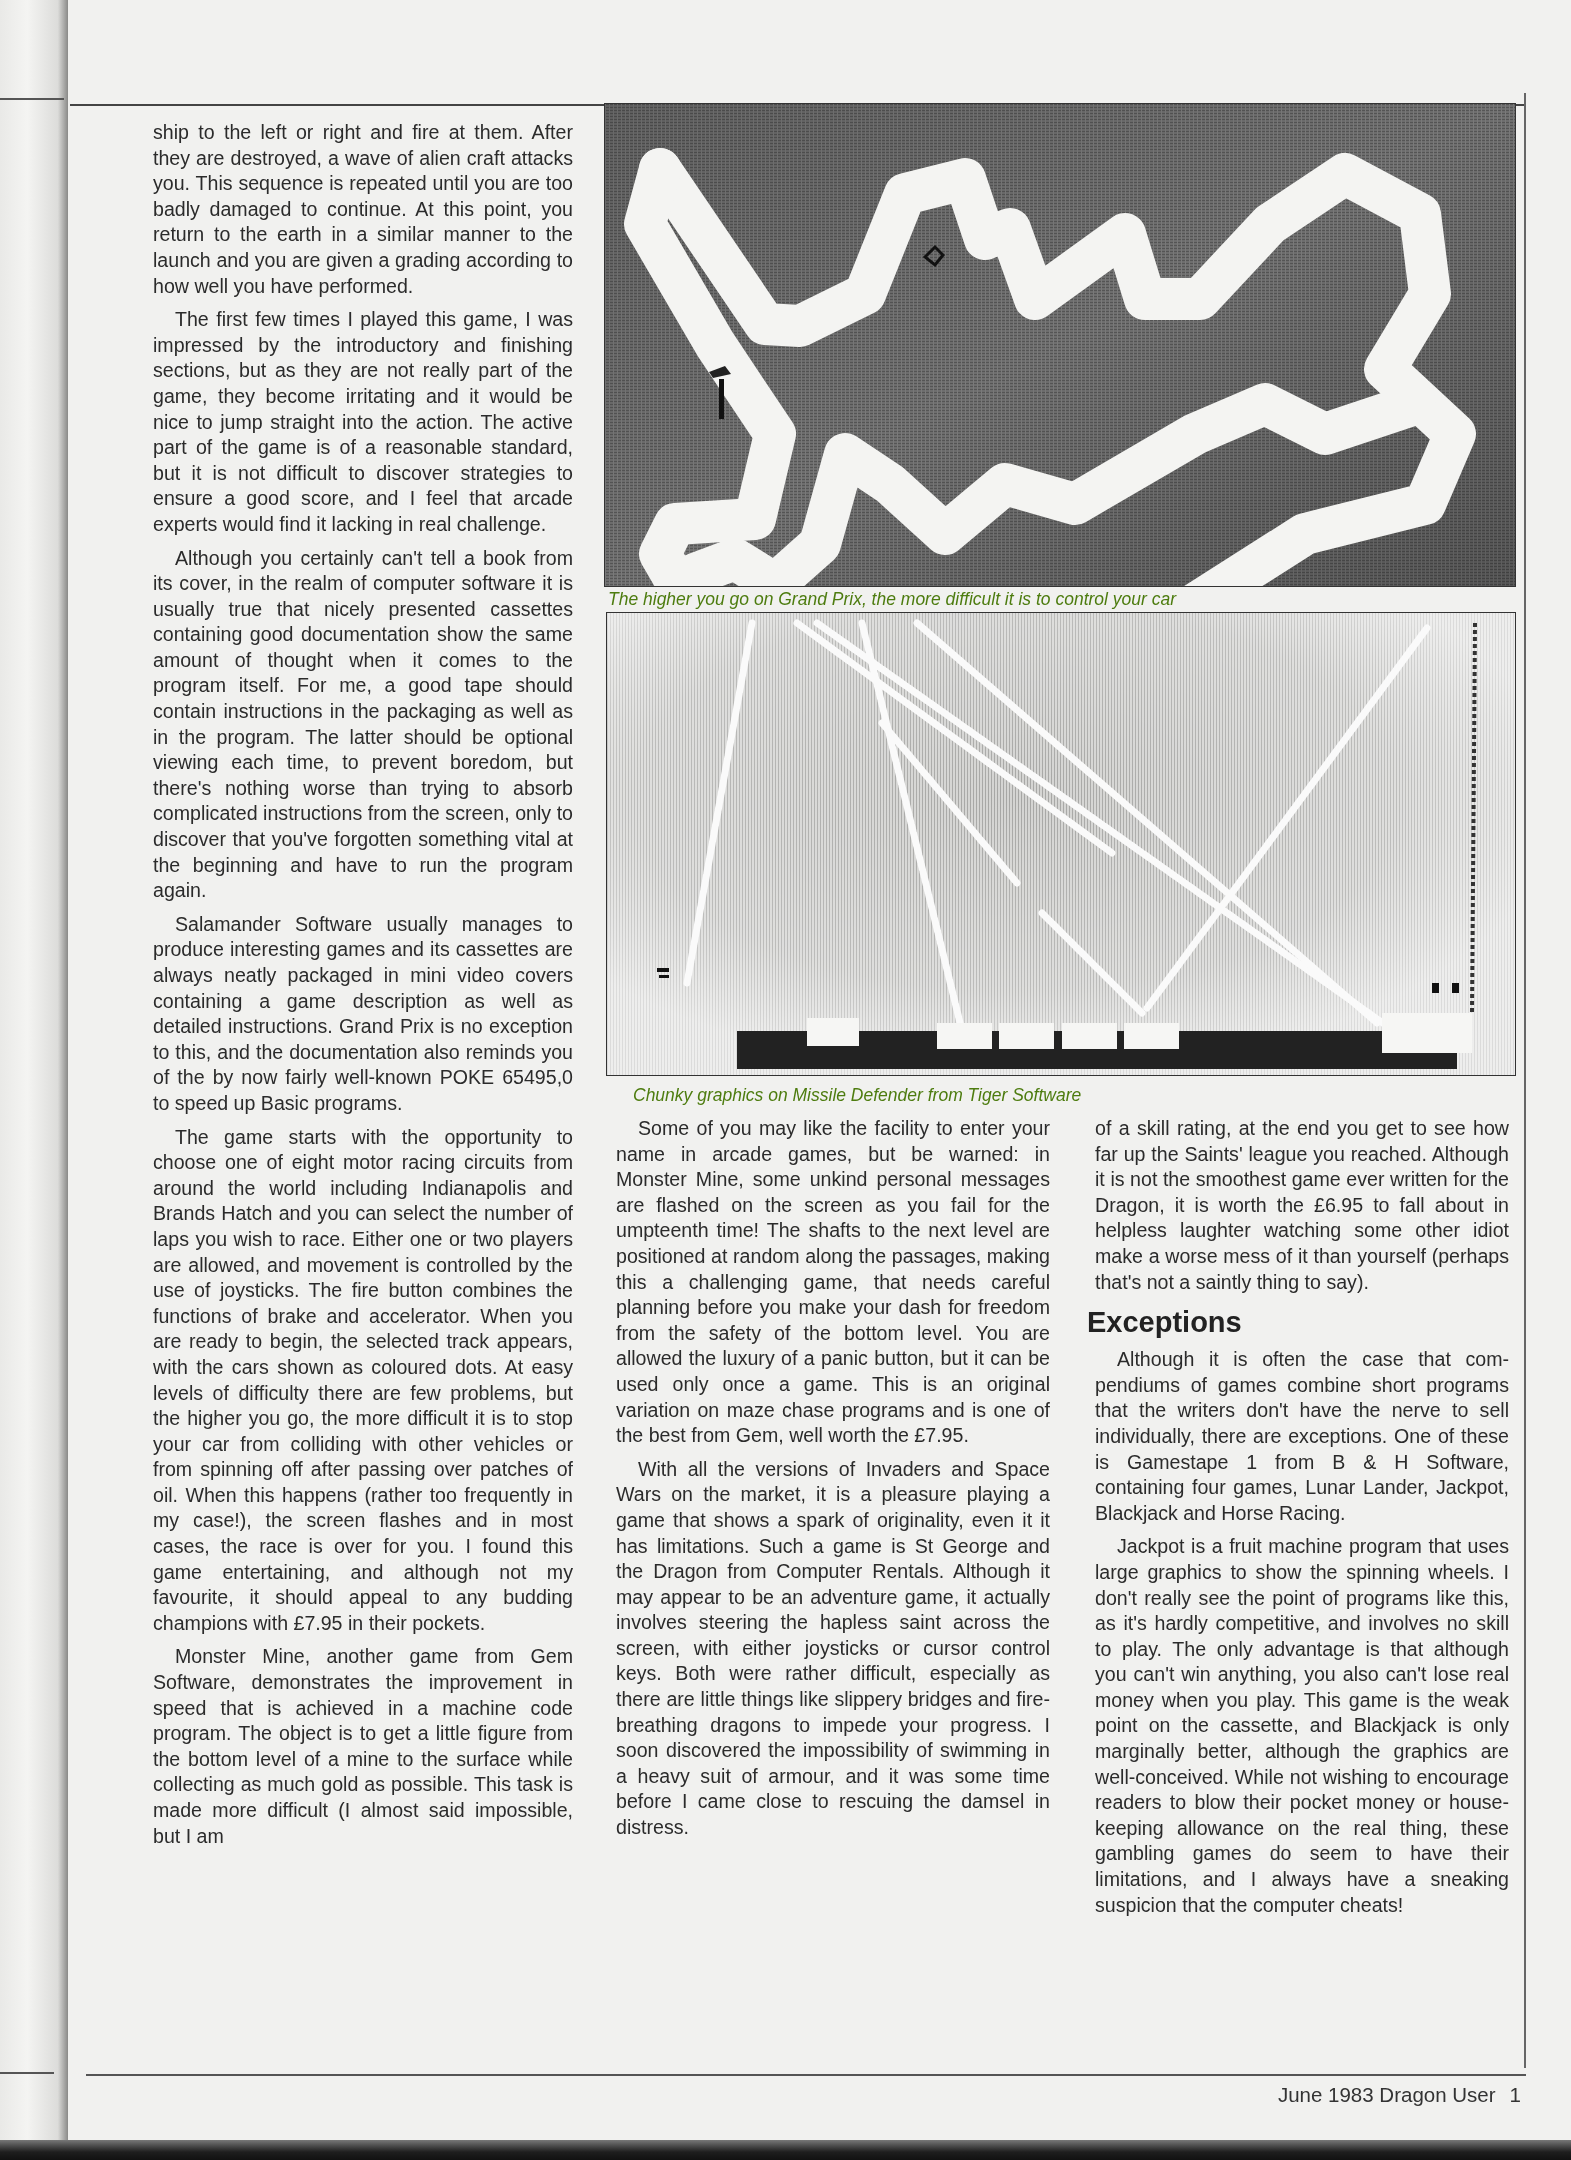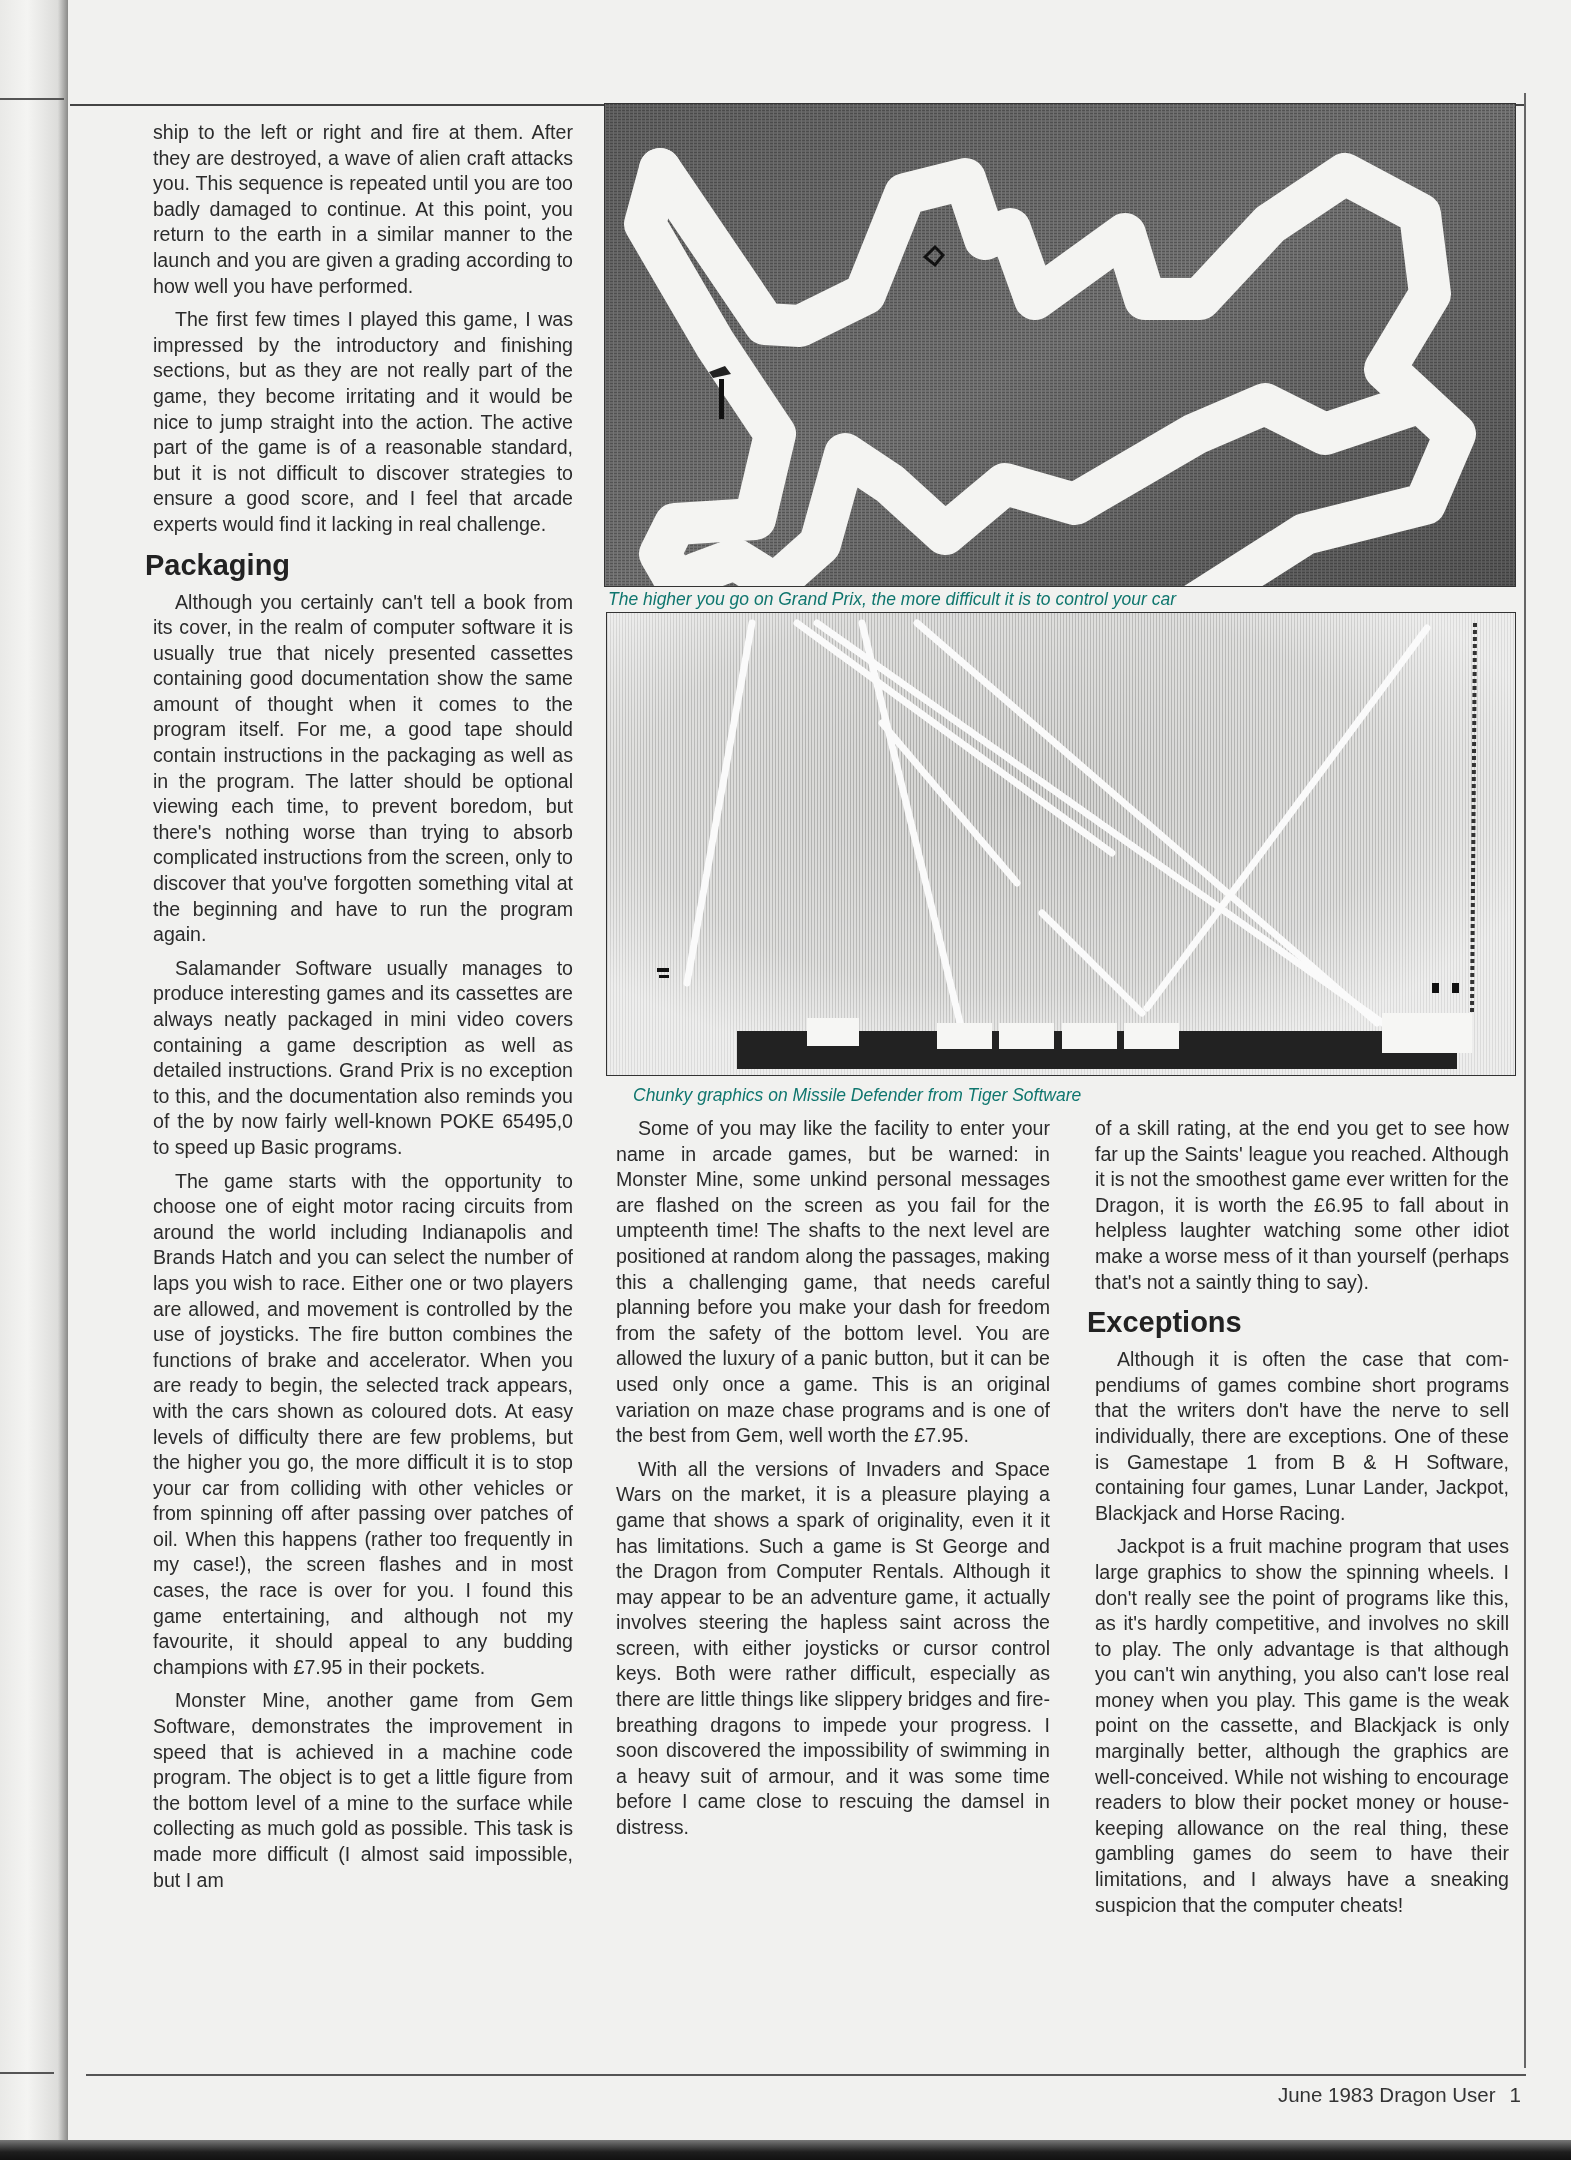--- a/index.html
+++ b/index.html
@@ -44,21 +44,21 @@
 
   .figure {
     position: absolute; overflow: hidden;
     border: 1px solid #333;
   }
   #fig1 { left: 604px; top: 103px; width: 910px; height: 482px; background: #6b6b6b; }
   #fig2 { left: 606px; top: 612px; width: 908px; height: 462px; background: #cfcfcf; }
   .figure svg { display: block; width: 100%; height: 100%; }
 
   .caption {
-    position: absolute; font-style: italic; font-size: 17.5px; line-height: 22px; color: #0f766e;
+    position: absolute; font-style: italic; font-size: 17.5px; line-height: 22px; color: #4d7c0f;
     white-space: nowrap;
   }
   #cap1 { left: 608px; top: 588px; }
   #cap2 { left: 633px; top: 1084px; }
 
   .footer {
     position: absolute; right: 50px; top: 2083px;
     font-size: 20.5px; color: #333; white-space: nowrap;
   }
   .footer .pn { margin-left: 14px; }
@@ -71,21 +71,20 @@
 <div class="gutter-rule-top"></div>
 <div class="gutter-rule-bot"></div>
 <div class="page-rule-top"></div>
 <div class="page-rule-right"></div>
 <div class="page-rule-bot"></div>
 <div class="bottom-strip"></div>
 
 <div class="col" id="col-left">
   <p class="noindent">ship to the left or right and fire at them. After they are destroyed, a wave of alien craft attacks you. This sequence is repe­ated until you are too badly damaged to continue. At this point, you return to the earth in a similar manner to the launch and you are given a grading according to how well you have performed.</p>
   <p>The first few times I played this game, I was impressed by the introductory and finishing sections, but as they are not really part of the game, they become irritating and it would be nice to jump straight into the action. The active part of the game is of a reasonable standard, but it is not difficult to discover strategies to ensure a good score, and I feel that arcade experts would find it lacking in real chal­lenge.</p>
-  <h2>Packaging</h2>
   <p>Although you certainly can't tell a book from its cover, in the realm of computer software it is usually true that nicely presented cassettes containing good documentation show the same amount of thought when it comes to the program itself. For me, a good tape should contain instructions in the packaging as well as in the program. The latter should be optional viewing each time, to prevent boredom, but there's nothing worse than trying to absorb complicated instructions from the screen, only to discover that you've forgot­ten something vital at the beginning and have to run the program again.</p>
   <p>Salamander Software usually manages to produce interesting games and its cas­settes are always neatly packaged in mini video covers containing a game descrip­tion as well as detailed instructions. Grand Prix is no exception to this, and the documentation also reminds you of the by now fairly well-known POKE 65495,0 to speed up Basic programs.</p>
   <p>The game starts with the opportunity to choose one of eight motor racing circuits from around the world including Indianapo­lis and Brands Hatch and you can select the number of laps you wish to race. Either one or two players are allowed, and movement is controlled by the use of joysticks. The fire button combines the functions of brake and accelerator. When you are ready to begin, the selected track appears, with the cars shown as coloured dots. At easy levels of difficulty there are few problems, but the higher you go, the more difficult it is to stop your car from colliding with other vehicles or from spin­ning off after passing over patches of oil. When this happens (rather too frequently in my case!), the screen flashes and in most cases, the race is over for you. I found this game entertaining, and although not my favourite, it should appeal to any budding champions with £7.95 in their pockets.</p>
   <p>Monster Mine, another game from Gem Software, demonstrates the improvement in speed that is achieved in a machine code program. The object is to get a little figure from the bottom level of a mine to the surface while collecting as much gold as possible. This task is made more difficult (I almost said impossible, but I am</p>
 </div>
 
 <div class="figure" id="fig1">
   <svg viewBox="0 0 910 482" preserveAspectRatio="none">
     <defs>
       <pattern id="scan1" width="4" height="3" patternUnits="userSpaceOnUse">

